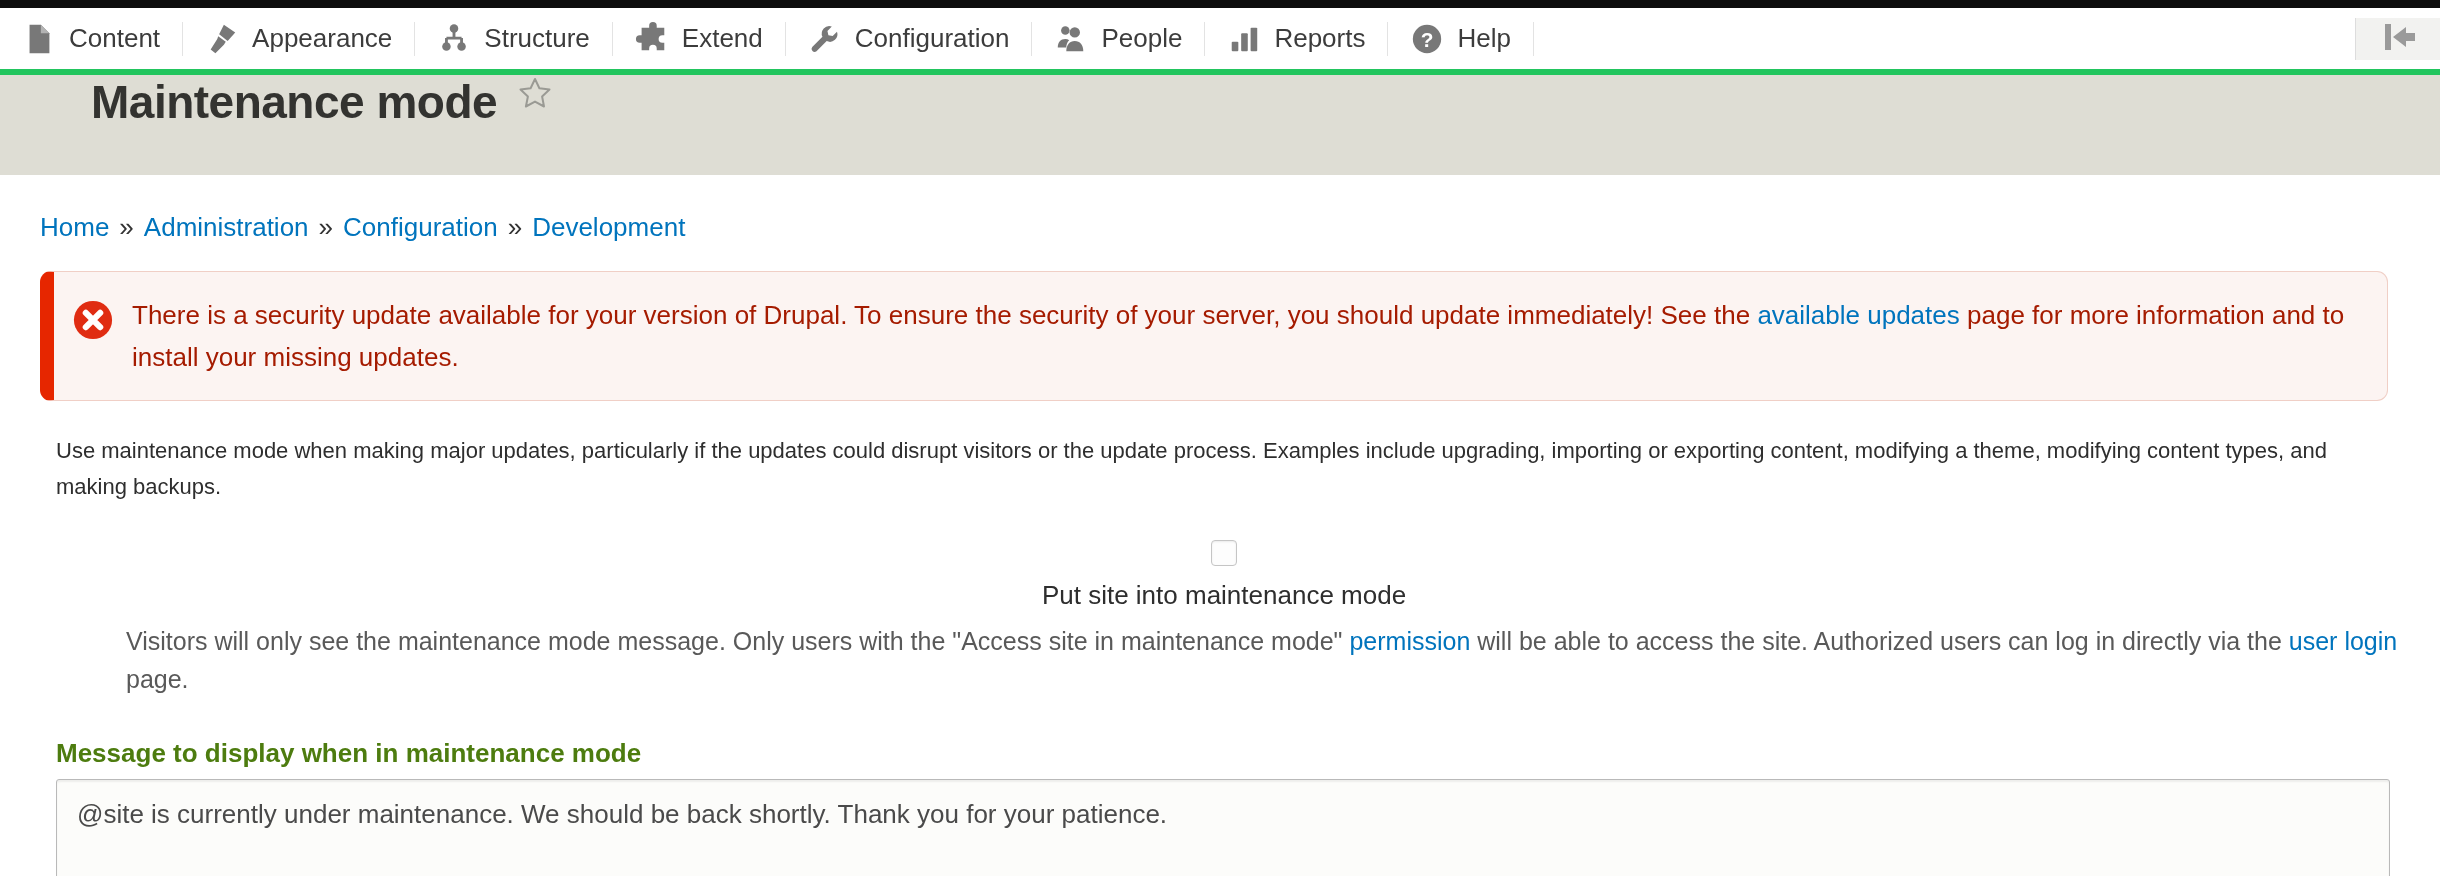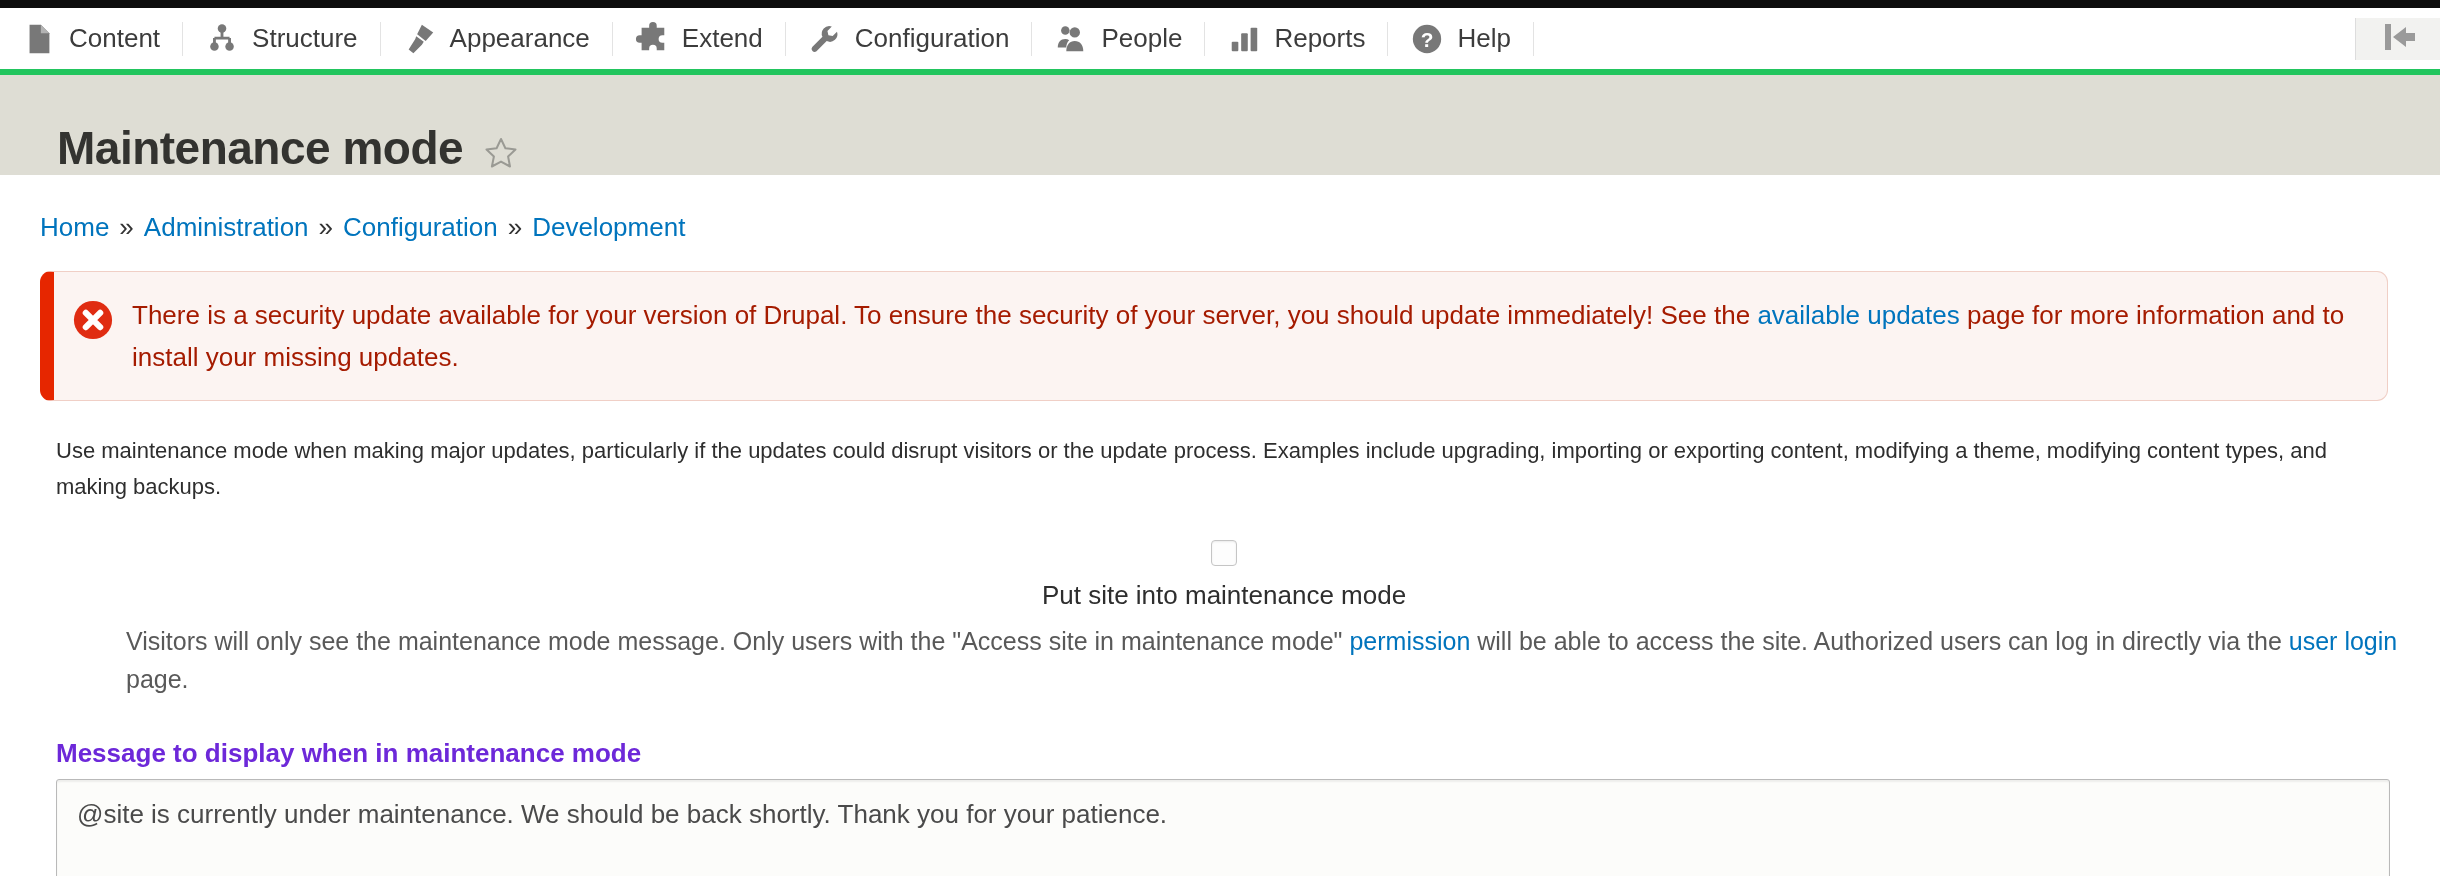--- a/index.html
+++ b/index.html
@@ -44,22 +44,22 @@
     align-items: center;
     justify-content: center;
     cursor: pointer;
   }
 
   
   .page-header {
     background: #deddd4;
     height: 100px;
     display: flex;
-    align-items: flex-end;
-    padding-left: 57px;
+    align-items: flex-start;
+    padding-left: 91px;
   }
   .page-title {
     font-size: 46px;
     font-weight: bold;
     color: #333330;
     letter-spacing: -0.5px;
   }
   .star-toggle { margin-left: 20px; display: inline-flex; cursor: pointer; }
 
   
@@ -118,21 +118,21 @@
     font-size: 25px;
     color: #595959;
     line-height: 1.5;
   }
   .checkbox-description a { color: #0074bd; text-decoration: none; cursor: pointer; }
 
   .field-label {
     margin: 40px 0 0 16px;
     font-size: 26px;
     font-weight: bold;
-    color: #6d28d9;
+    color: #4d7c0f;
   }
   .message-textarea {
     display: block;
     margin: 10px 0 0 16px;
     width: 2334px;
     height: 150px;
     border: 1px solid #b9b9b9;
     border-radius: 3px;
     background: #fcfcfa;
     box-shadow: inset 0 2px 2px rgba(0,0,0,0.06);
@@ -156,47 +156,47 @@
       <svg width="34" height="34" viewBox="0 0 36 36" fill="#787878">
         <path d="M8 3h12l9 9v21H8z"></path>
           <path d="M20 3l9 9h-9z" fill="#b3b3b3"></path>
       </svg>
     </span>
     <span>Content</span>
   </a>
 
   <a class="toolbar-item">
     <span>
+      <svg width="34" height="34" viewBox="0 0 36 36" fill="#787878">
+        <path d="M20 3l12 8-8 9-9-7z"></path>
+        <path d="M14 15l8 6-2 3-9 9-5-4 7-11z"></path>
+      </svg>
+    </span>
+    <span>Appearance</span>
+  </a>
+
+  <a class="toolbar-item">
+    <span>
       <svg width="34" height="34" viewBox="0 0 36 36">
         <g stroke="#787878" stroke-width="3" fill="none">
             <path d="M18 9v8M10 17h16M10 17v6M26 17v6"></path>
           </g>
         <g fill="#787878">
             <circle cx="18" cy="7" r="4.5"></circle>
             <circle cx="10" cy="26" r="4.5"></circle>
             <circle cx="26" cy="26" r="4.5"></circle>
           </g>
       </svg>
     </span>
     <span>Structure</span>
   </a>
 
   <a class="toolbar-item">
     <span>
       <svg width="34" height="34" viewBox="0 0 36 36" fill="#787878">
-        <path d="M20 3l12 8-8 9-9-7z"></path>
-        <path d="M14 15l8 6-2 3-9 9-5-4 7-11z"></path>
-      </svg>
-    </span>
-    <span>Appearance</span>
-  </a>
-
-  <a class="toolbar-item">
-    <span>
-      <svg width="34" height="34" viewBox="0 0 36 36" fill="#787878">
         <path d="M15 4a4 4 0 0 1 8 0v2h8v8h-2a4 4 0 1 0 0 8h2v8h-8v-2a4 4 0 1 0-8 0v2H7v-8H5a4 4 0 1 1 0-8h2V6h8z"></path>
       </svg>
     </span>
     <span>Extend</span>
   </a>
 
   <a class="toolbar-item">
     <span>
       <svg width="34" height="34" viewBox="0 0 36 36" fill="#787878">
         <path d="M30.7 10.3a8 8 0 0 1-10.9 9.9L9 31a3.2 3.2 0 0 1-4.5-4.5L15.3 15.7a8 8 0 0 1 9.9-10.9l-4.6 4.6 1 4.5 4.5 1 4.6-4.6z"></path>

